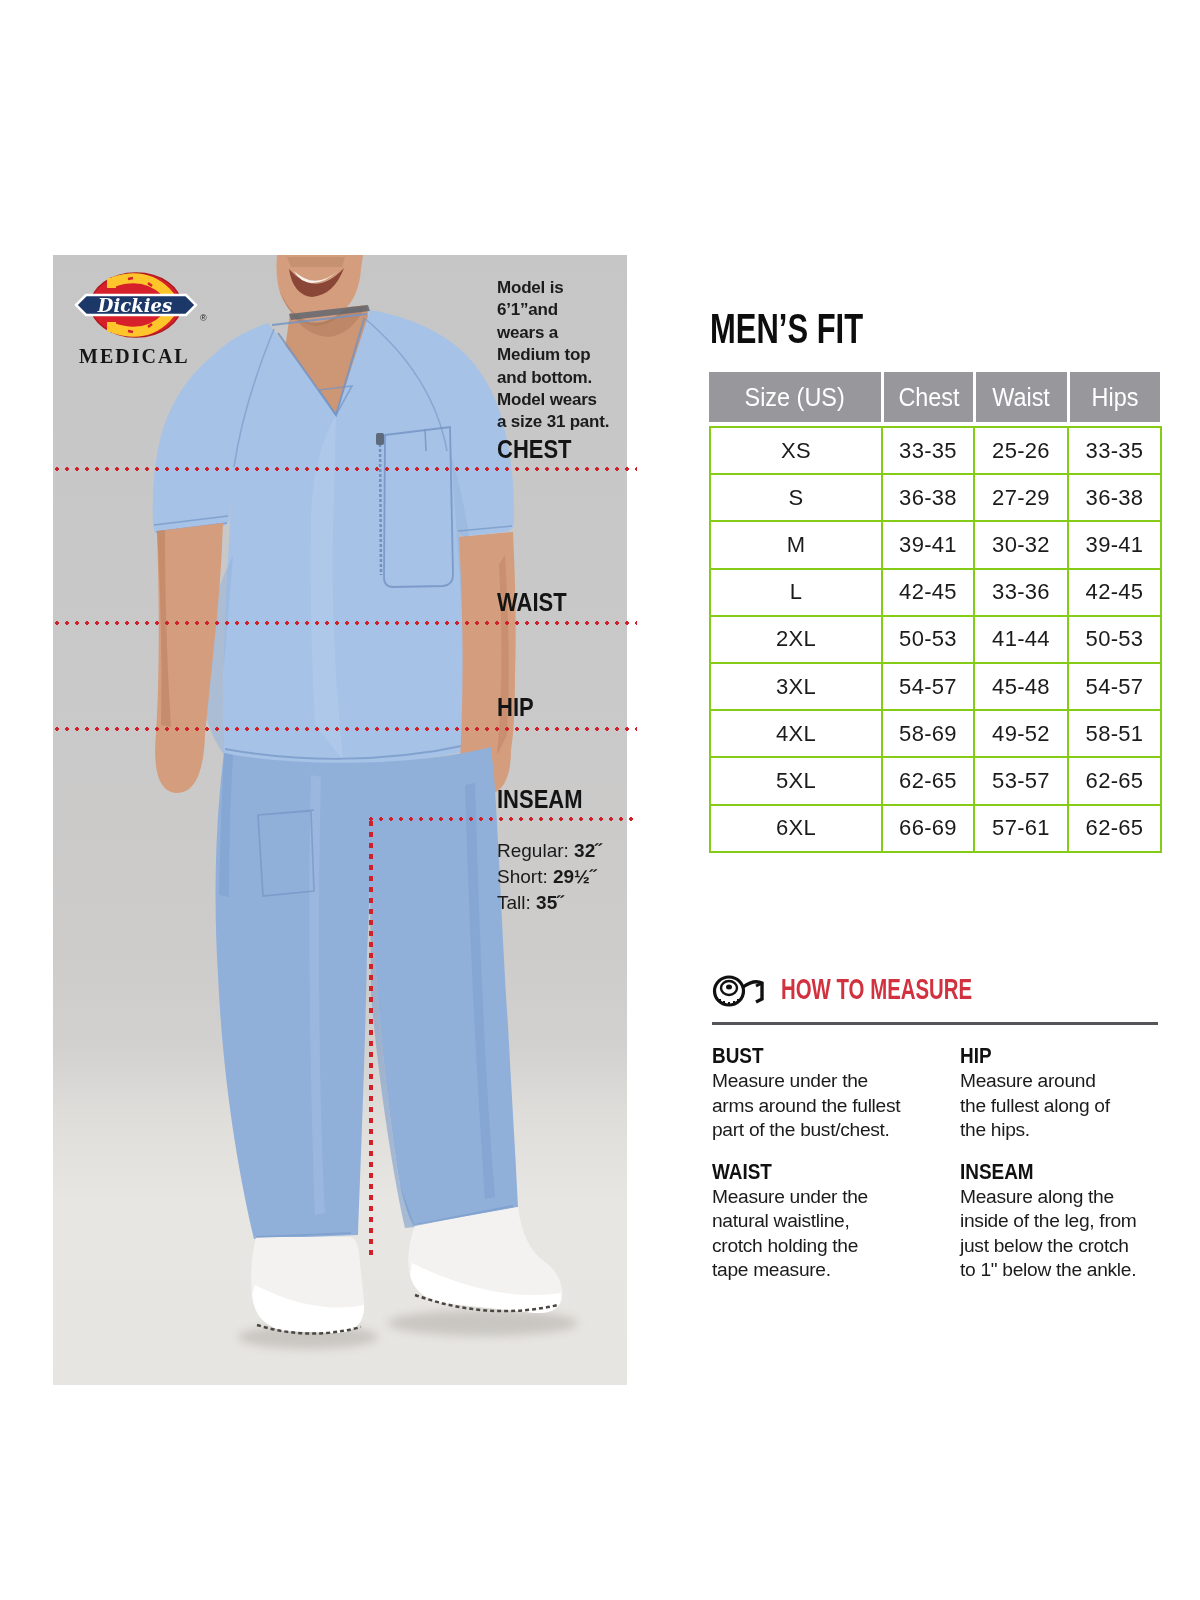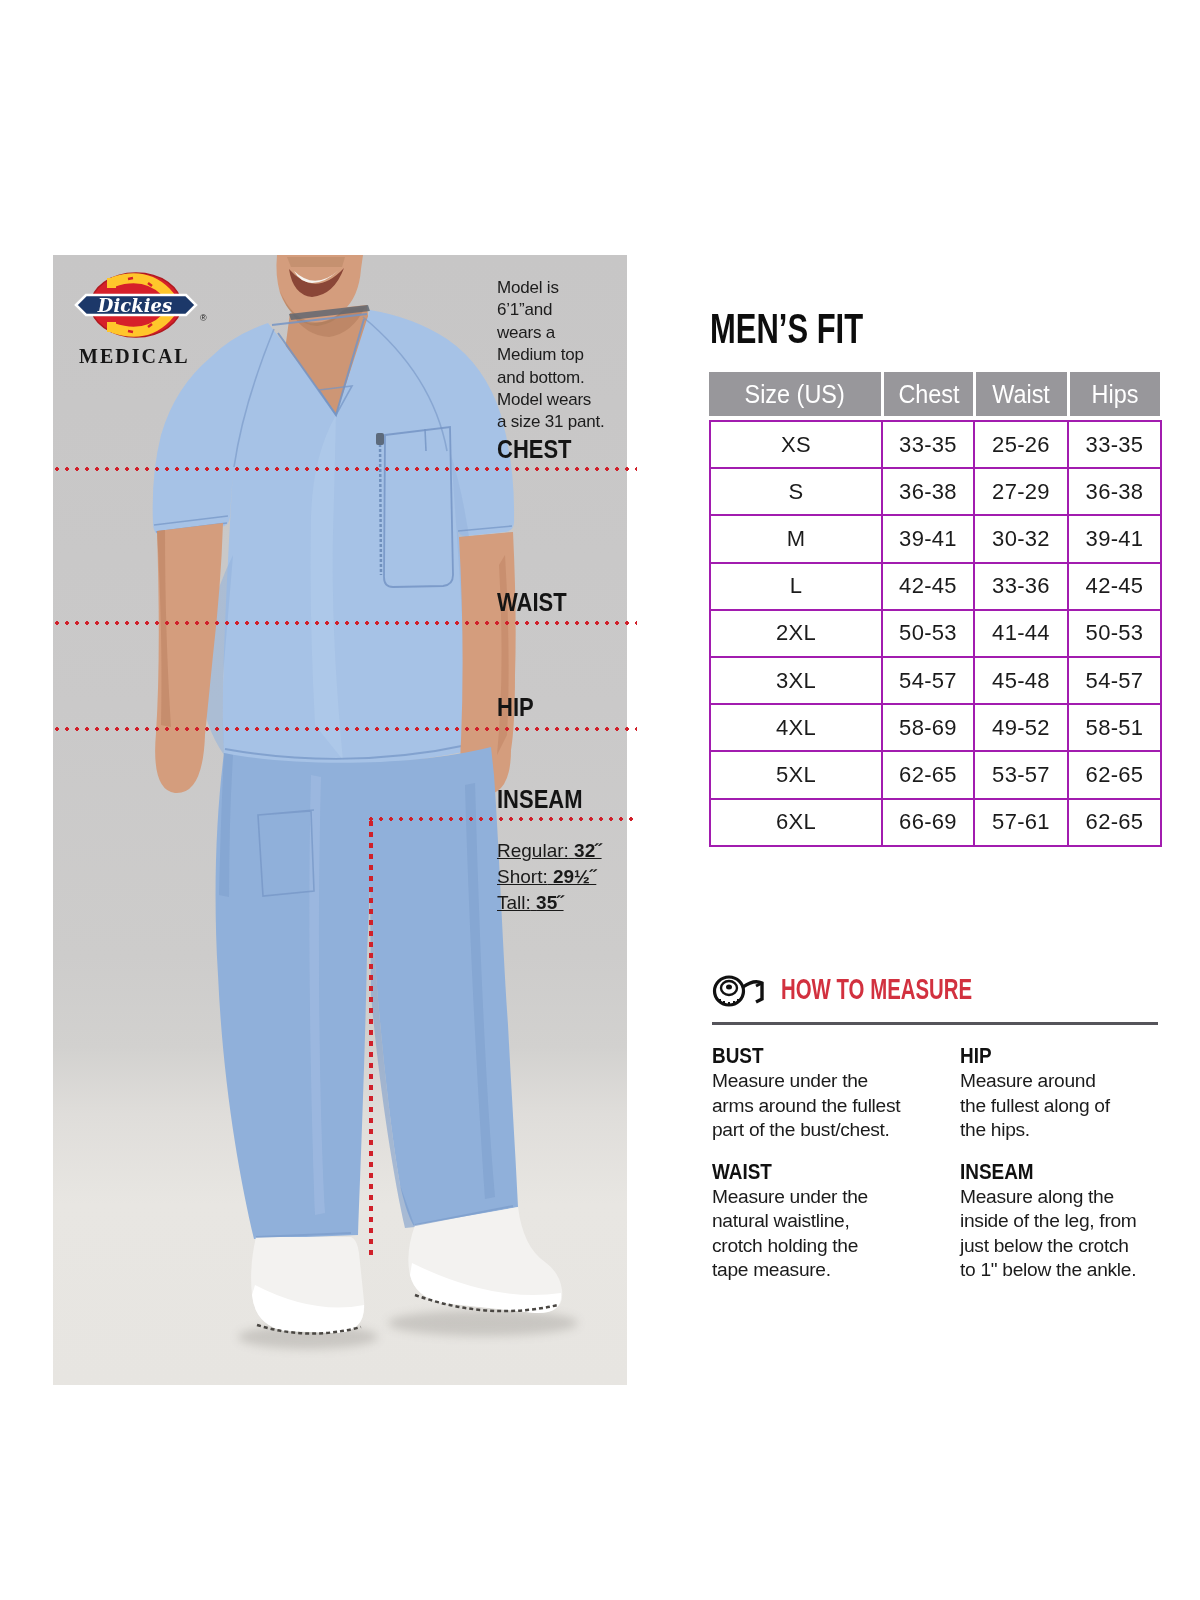--- a/index.html
+++ b/index.html
@@ -14,60 +14,59 @@
   }
   .figure-svg { position:absolute; left:0; top:0; }
   .logo-wrap { position:absolute; left:20px; top:16px; width:140px; height:74px; }
   .brand-medical {
     position:absolute; left:26px; top:90px; width:110px; text-align:left;
     font-family:"Liberation Serif", serif; font-weight:bold; font-size:20px;
     letter-spacing:2px; color:#161616;
   }
   .model-note {
     position:absolute; left:444px; top:22px; width:134px;
-    font-size:17px; font-weight:normal; line-height:22.4px; color:#1c1c1c; letter-spacing:-0.2px;
+    font-size:17px; font-weight:bold; line-height:22.4px; color:#1c1c1c; letter-spacing:-0.2px;
   }
   .m-label {
     position:absolute; left:444px; font-size:25px; font-weight:bold; color:#141414;
     line-height:25px; white-space:nowrap;
   }
   .cond { display:inline-block; transform:scaleX(0.88); transform-origin:0 50%; }
   .dotline-h {
     position:absolute; height:4px;
     background-image:radial-gradient(circle at 2px 2px,#d0202a 1.9px, rgba(0,0,0,0) 2.1px);
     background-size:10px 4px; background-repeat:repeat-x;
   }
   .dotline-v {
     position:absolute; width:4px;
     background-image:linear-gradient(180deg,#d0202a 0 5px, rgba(0,0,0,0) 5px 11px);
     background-size:4px 11px; background-repeat:repeat-y;
   }
   .inseam-info {
     position:absolute; left:444px; top:583px; font-size:19px; line-height:26px; color:#1a1a1a;
     white-space:nowrap;
-    text-decoration:underline;
   }
   .inseam-info .val { font-weight:bold; }
   
   .fit-title {
     position:absolute; left:710px; top:306px; font-size:43px; font-weight:bold; color:#0d0d0d;
     line-height:44px; white-space:nowrap; transform:scaleX(0.72); transform-origin:0 0;
     letter-spacing:0px;
   }
   .size-table-wrap { position:absolute; left:709px; top:372px; width:451px; }
-  .st-header { display:flex; height:44px; background:#98979b; }
+  .st-header { display:flex; height:50px; background:#98979b; }
   .st-hcell {
     display:flex; align-items:center; justify-content:center;
     color:#ffffff; font-size:26px; font-weight:normal; border-left:3px solid #ffffff;
   }
   .st-hcell:first-child { border-left:none; }
   .st-hcell .cond { transform:scaleX(0.9); transform-origin:50% 50%; }
   table.st-body { border-collapse:collapse; margin-top:4px; table-layout:fixed; width:451px; }
   table.st-body td {
-    border:2px solid #a21caf; height:45.2px; text-align:center; vertical-align:middle;
+    border:2px solid #84cc16; height:45.2px; text-align:center; vertical-align:middle;
     font-size:22px; color:#1b1b1b; padding:0; letter-spacing:0.3px;
   }
   .htm-icon { position:absolute; left:712px; top:971px; }
   .htm-title {
     position:absolute; left:781px; top:974px; font-size:30px; font-weight:bold; color:#d2313f;
     line-height:30px; white-space:nowrap; transform:scaleX(0.68); transform-origin:0 0;
   }
   .htm-divider { position:absolute; left:712px; top:1022px; width:446px; height:3px; background:#55545a; }
   .htm-col { position:absolute; top:1043px; }
   .htm-col.left  { left:712px; width:240px; }

